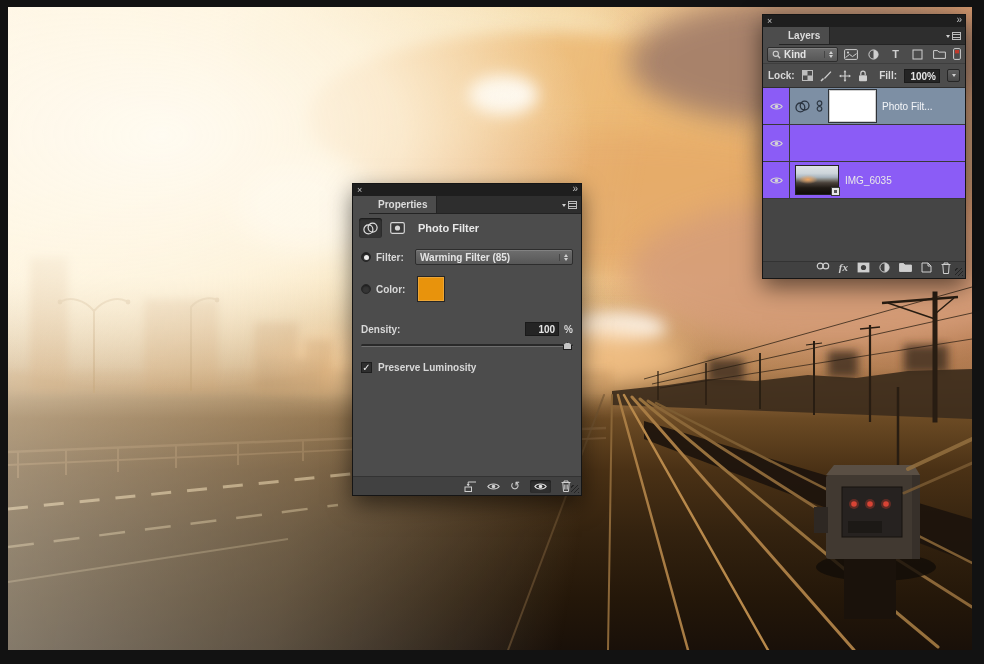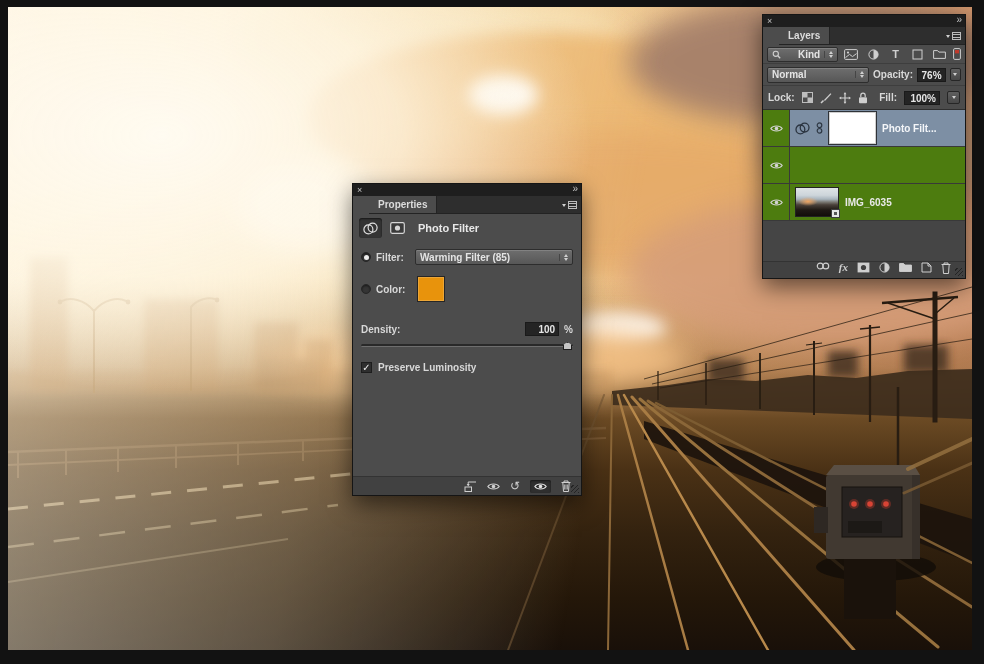--- a/index.html
+++ b/index.html
@@ -83,21 +83,21 @@
   .kind-dd{width:74px;height:15px;}
   .fbtn{width:19px;height:15px;}
   .l-toggle{margin-left:auto;}
   .l-blend{height:22px;display:flex;align-items:center;gap:4px;padding:0 4px;border-bottom:1px solid #3e3e3e;}
   .blend-dd{width:102px;flex:none;}
   .op-label{margin-left:auto;}
   .op-box{width:32px;}
   .l-lock{height:24px;display:flex;align-items:center;gap:7px;padding:0 5px;border-bottom:1px solid #2f2f2f;}
   .fill-label{margin-left:auto;}
   .fill-box{width:36px;}
-  .l-list{background:#4d7c0f;font-weight:bold;}
+  .l-list{background:#8b5cf6;}
   .lrow{height:37px;display:flex;align-items:stretch;border-bottom:1px solid #393939;}
   .eyecell{width:27px;border-right:1px solid #393939;display:flex;align-items:center;justify-content:center;flex:none;}
   .lmain{flex:1;display:flex;align-items:center;gap:6px;padding:0 5px;overflow:hidden;}
   .lname{color:#e9e9e9;white-space:nowrap;}
   .lrow.selected .lname{color:#f4f6f9;}
   .thumbbox{width:44px;height:30px;border:1px solid #222;position:relative;flex:none;overflow:visible;}
   .thumb-grad{background:linear-gradient(100deg,#ffffff 0%,#d6d6d6 22%,#7a7a7a 52%,#161616 82%,#0a0a0a 100%);}
   .thumb-img{background:linear-gradient(to bottom,#dfe3e6 0%,#cdd5da 26%,#a8b4bd 40%,#7b7a74 50%,#4a413a 60%,#201a15 78%,#120d0a 100%);}
   .thumb-img::after{content:"";position:absolute;left:2px;top:9px;width:20px;height:9px;
       background:radial-gradient(closest-side,rgba(243,166,96,.95),rgba(243,166,96,0));}
@@ -351,21 +351,21 @@
     <div class="layers-body">
 
       <div class="l-filter">
         <span class="dropdown kind-dd">
           <span class="ic">
             <svg width="9" height="9" viewBox="0 0 9 9">
                 <circle cx="3.8" cy="3.8" r="2.6" fill="none" stroke="#cfcfcf" stroke-width="1.1"></circle>
                 <line x1="5.8" y1="5.8" x2="8.2" y2="8.2" stroke="#cfcfcf" stroke-width="1.3"></line>
               </svg>
           </span>
-          <span class="dd-text" style="margin-left:11px;text-align:right;">Kind</span>
+          <span class="dd-text" style="margin-left:3px;">Kind</span>
           <span class="dd-stepper">
               <i class="tri-up"></i>
               <i class="tri-dn"></i>
             </span>
         </span>
         <span class="ic fbtn">
           <svg width="14" height="11" viewBox="0 0 14 11">
               <rect x=".6" y=".6" width="12.8" height="9.8" rx="1" fill="none" stroke="#cfcfcf"></rect>
               <circle cx="4" cy="3.6" r="1.1" fill="#cfcfcf"></circle>
               <path d="M1.5 8.6 5.5 5.4 8.5 7.6 12.5 4.6" fill="none" stroke="#cfcfcf"></path>
@@ -389,34 +389,20 @@
             </svg>
         </span>
         <span class="ic l-toggle">
           <svg width="8" height="12" viewBox="0 0 8 12">
               <rect x=".6" y=".6" width="6.8" height="10.8" rx="1.2" fill="none" stroke="#cfcfcf"></rect>
               <rect x="2" y="2" width="4" height="3.4" fill="#c0392b"></rect>
             </svg>
         </span>
       </div>
 
-      <div class="l-blend">
-        <span class="dropdown blend-dd">
-          <span class="dd-text">Normal</span>
-          <span class="dd-stepper">
-              <i class="tri-up"></i>
-              <i class="tri-dn"></i>
-            </span>
-        </span>
-        <span class="lbl op-label">Opacity:</span>
-        <span class="valbox op-box">76%</span>
-        <span class="stepbtn">
-            <i class="tri-dn"></i>
-          </span>
-      </div>
 
       <div class="l-lock">
         <span class="lbl">Lock:</span>
         <span class="ic">
           <svg width="11" height="11" viewBox="0 0 11 11">
               <rect x=".5" y=".5" width="10" height="10" fill="none" stroke="#bdbdbd"></rect>
               <rect x=".5" y=".5" width="5" height="5" fill="#bdbdbd"></rect>
               <rect x="5.5" y="5.5" width="5" height="5" fill="#bdbdbd"></rect>
             </svg>
         </span>

